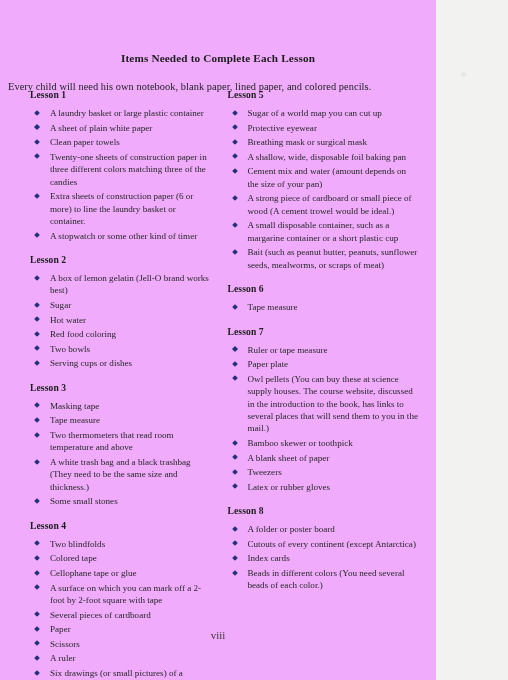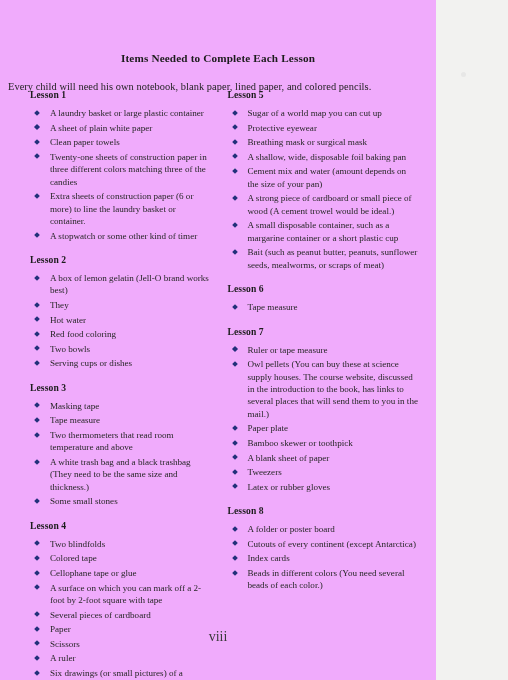--- a/index.html
+++ b/index.html
@@ -94,21 +94,21 @@
     height: 4px;
     background: #22307a;
     transform: rotate(45deg);
   }
   .page-number {
     position: absolute;
     left: 0;
     right: 0;
     top: 629px;
     text-align: center;
-    font-size: 14px;
+    font-size: 11px;
     color: #3a3a3a;
   }
   .speck {
     position: absolute;
     background: #dedede;
     border-radius: 50%;
     opacity: 0.55;
   }
 </style>
 </head>
@@ -133,21 +133,21 @@
             <li><span class="bullet"></span><span>Clean paper towels</span></li>
             <li><span class="bullet"></span><span>Twenty-one sheets of construction paper in three different colors matching three of the candies</span></li>
             <li><span class="bullet"></span><span>Extra sheets of construction paper (6 or more) to line the laundry basket or container.</span></li>
             <li><span class="bullet"></span><span>A stopwatch or some other kind of timer</span></li>
           </ul>
         </div>
         <div class="lesson">
           <div class="lesson-heading">Lesson 2</div>
           <ul class="items">
             <li><span class="bullet"></span><span>A box of lemon gelatin (Jell-O brand works best)</span></li>
-            <li><span class="bullet"></span><span>They</span></li>
+            <li><span class="bullet"></span><span>Sugar</span></li>
             <li><span class="bullet"></span><span>Hot water</span></li>
             <li><span class="bullet"></span><span>Red food coloring</span></li>
             <li><span class="bullet"></span><span>Two bowls</span></li>
             <li><span class="bullet"></span><span>Serving cups or dishes</span></li>
           </ul>
         </div>
         <div class="lesson">
           <div class="lesson-heading">Lesson 3</div>
           <ul class="items">
             <li><span class="bullet"></span><span>Masking tape</span></li>
@@ -190,22 +190,22 @@
           <div class="lesson-heading">Lesson 6</div>
           <ul class="items">
             <li><span class="bullet"></span><span>Tape measure</span></li>
           </ul>
         </div>
         <div class="lesson">
           <div class="lesson-heading">Lesson 7</div>
           <ul class="items">
             <li><span class="bullet"></span></li>
             <li><span class="bullet"></span><span>Ruler or tape measure</span></li>
+            <li><span class="bullet"></span><span>Paper plate</span></li>
             <li><span class="bullet"></span><span>Owl pellets (You can buy these at science supply houses.  The course website, discussed in the introduction to the book, has links to several places that will send them to you in the mail.)</span></li>
-            <li><span class="bullet"></span><span>Paper plate</span></li>
             <li><span class="bullet"></span><span>Bamboo skewer or toothpick</span></li>
             <li><span class="bullet"></span><span>A blank sheet of paper</span></li>
             <li><span class="bullet"></span><span>Tweezers</span></li>
             <li><span class="bullet"></span><span>Latex or rubber gloves</span></li>
           </ul>
         </div>
         <div class="lesson">
           <div class="lesson-heading">Lesson 8</div>
           <ul class="items">
             <li><span class="bullet"></span><span>A folder or poster board</span></li>

